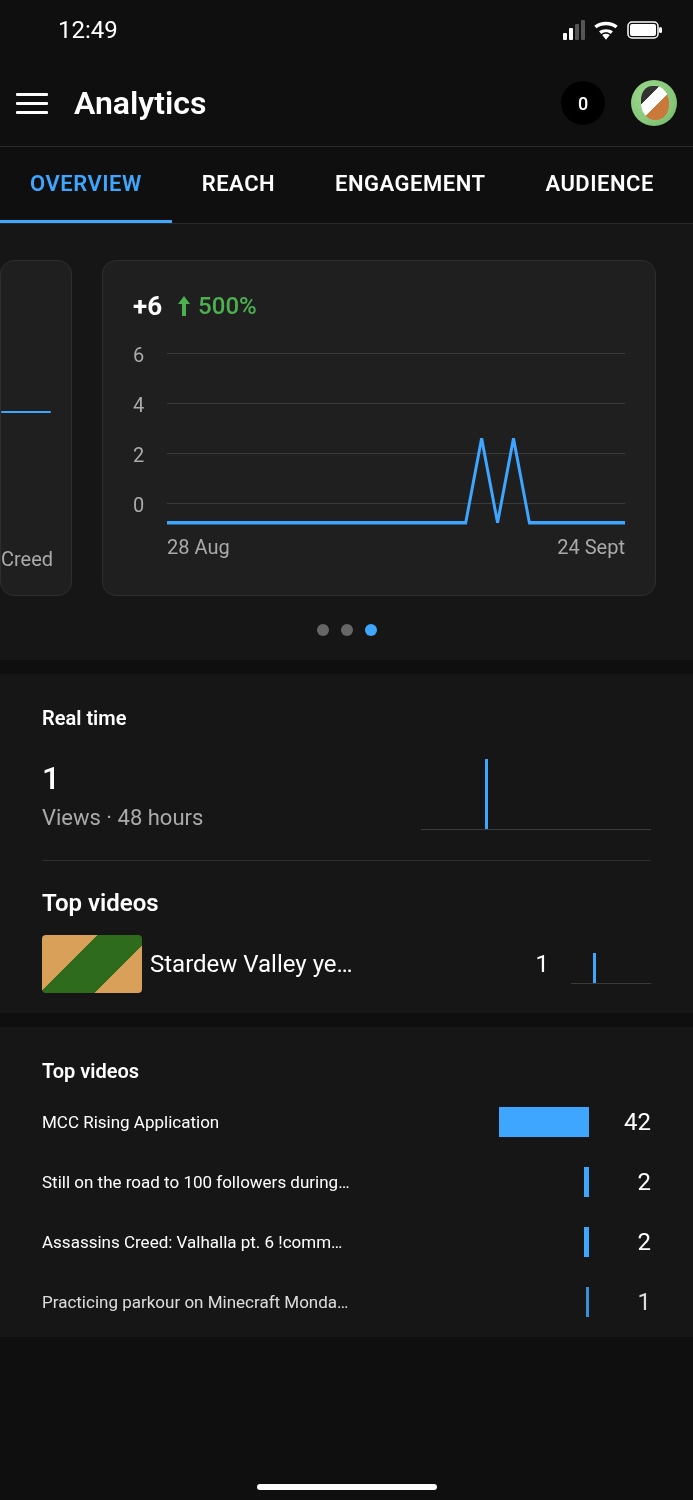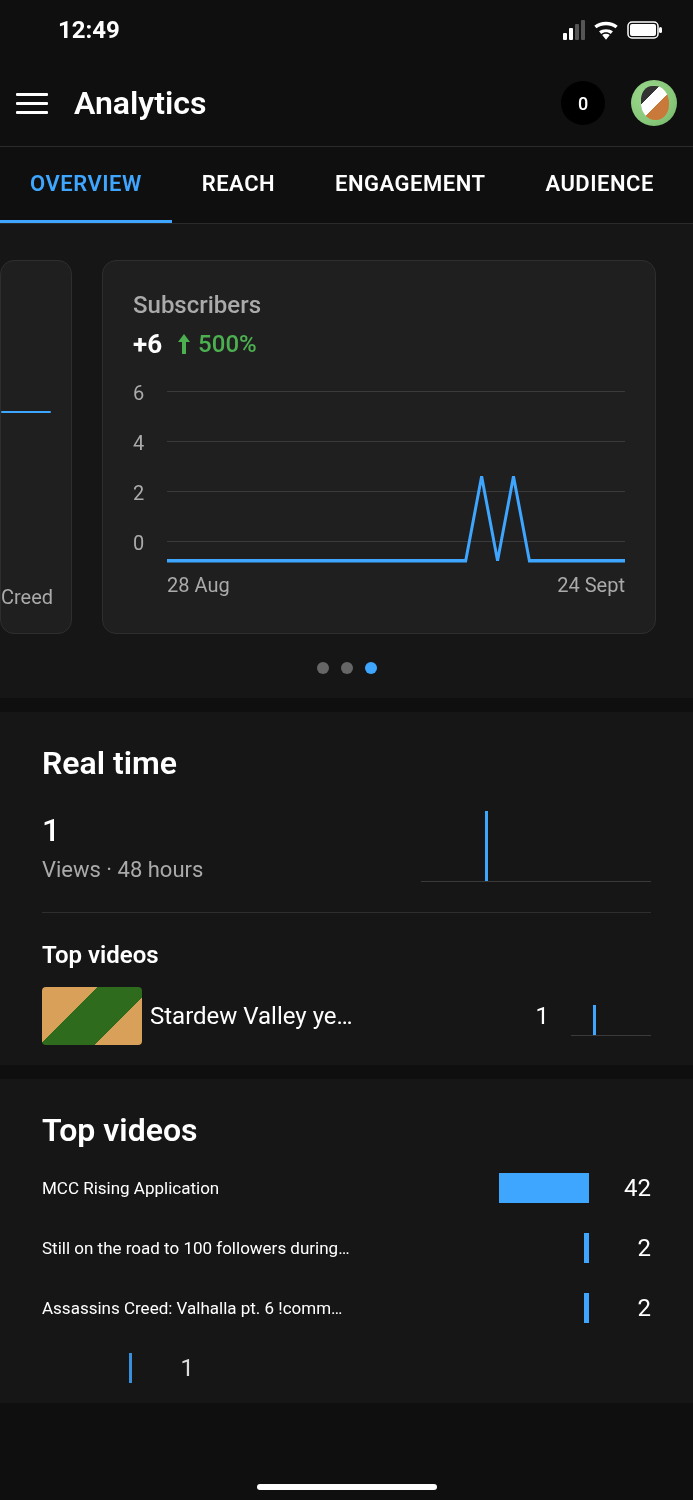--- a/index.html
+++ b/index.html
@@ -11,21 +11,21 @@
     font-family: -apple-system, BlinkMacSystemFont, "Segoe UI", Roboto, sans-serif;
     overflow: hidden;
   }
   .status-bar {
     display: flex;
     justify-content: space-between;
     align-items: center;
     padding: 10px 30px 10px 58px;
     height: 60px;
   }
-  .status-time { font-size: 24px; font-weight: 700; }
+  .status-time { font-size: 24px; font-weight: 400; }
   .status-icons { display: flex; gap: 8px; align-items: center; }
   .header {
     display: flex;
     align-items: center;
     padding: 20px 16px;
     gap: 26px;
   }
   .hamburger { display:flex; flex-direction:column; gap:6px; cursor:pointer; }
   .hamburger span { width:32px; height:3px; background:#fff; border-radius:1px; }
   .page-title { font-size: 32px; font-weight: 600; flex:1; }
@@ -71,21 +71,21 @@
   .gridline { position:absolute; left:34px; right:0; height:1px; background:#3a3a3a; }
   .chart-svg { position:absolute; left:34px; right:0; top:0; bottom:0; width:calc(100% - 34px); height:100%; }
   .x-labels { display:flex; justify-content:space-between; margin:10px 0 12px 34px; color:#aaa; font-size:20px; }
   .peek-line { position:absolute; left:0; right:20px; top:150px; height:2px; background:#3ea6ff; border-radius:2px;}
   .peek-xlabel { position:absolute; bottom:24px; left:0; color:#aaa; font-size:20px;}
   .dots { display:flex; justify-content:center; gap:12px; padding:14px 0 24px; background:#161616;}
   .dot { width:12px; height:12px; border-radius:50%; background:#666; }
   .dot.active { background:#3ea6ff; }
   .section { padding:32px 42px 20px; background:#161616; margin-top:14px; }
   .section.first{ margin-top:14px;}
-  .section-title { font-size:32px; font-weight:600; margin-bottom:24px; }
+  .section-title { font-size:20px; font-weight:600; margin-bottom:24px; }
   .rt-row { display:flex; justify-content:space-between; align-items:flex-end; border-bottom:1px solid #2e2e2e; padding-bottom:30px;}
   .rt-left .big { font-size:32px; font-weight:500; }
   .rt-left .sub { color:#aaa; font-size:22px; margin-top:8px; }
   .rt-spark { width:230px; height:76px; position:relative; border-bottom:1px solid #3a3a3a; }
   .rt-spark .bar { position:absolute; bottom:0; width:3px; background:#3ea6ff; }
   .top-videos-h { font-size:24px; font-weight:600; margin:28px 0 18px; }
   .video-row { display:flex; align-items:center; gap:8px; }
   .thumb {
     width:100px; height:58px; border-radius:4px;
     background:linear-gradient(135deg,#d9a05a 0 35%, #2f6b1d 35% 70%, #d9a05a 70%);
@@ -149,21 +149,20 @@
   <div class="tab">ENGAGEMENT</div>
   <div class="tab">AUDIENCE</div>
 </div>
 
 <div class="card-row">
   <div class="card peek" style="position:relative;padding:30px 0 24px 0;">
     <div class="peek-line"></div>
     <div class="peek-xlabel">Creed</div>
   </div>
   <div class="card">
-    <div class="card-title">Subscribers</div>
     <div class="card-value-row">
       <div class="card-value">+6</div>
       <div class="card-delta">
         <svg width="16" height="20" viewBox="0 0 16 20">
             <path fill="#4caf50" d="M8 0l6 8h-4v12H6V8H2z"></path>
           </svg>
         <span>500%</span>
       </div>
     </div>
     <div class="chart-area">
@@ -231,20 +230,21 @@
     <div class="rank-val">2</div>
   </div>
   <div class="rank-row">
     <div class="rank-title">Assassins Creed: Valhalla pt. 6 !comm…</div>
     <div class="rank-bar-wrap">
         <div class="rank-bar" style="width:5px"></div>
       </div>
     <div class="rank-val">2</div>
   </div>
   <div class="rank-row" style="margin-bottom:0;opacity:0.85">
+    <div class="rank-title">Practicing parkour on Minecraft Monda…</div>
     <div class="rank-bar-wrap">
         <div class="rank-bar" style="width:3px"></div>
       </div>
     <div class="rank-val">1</div>
   </div>
 </div>
 
 <div class="home-indicator"></div>
 
 </body></html>

